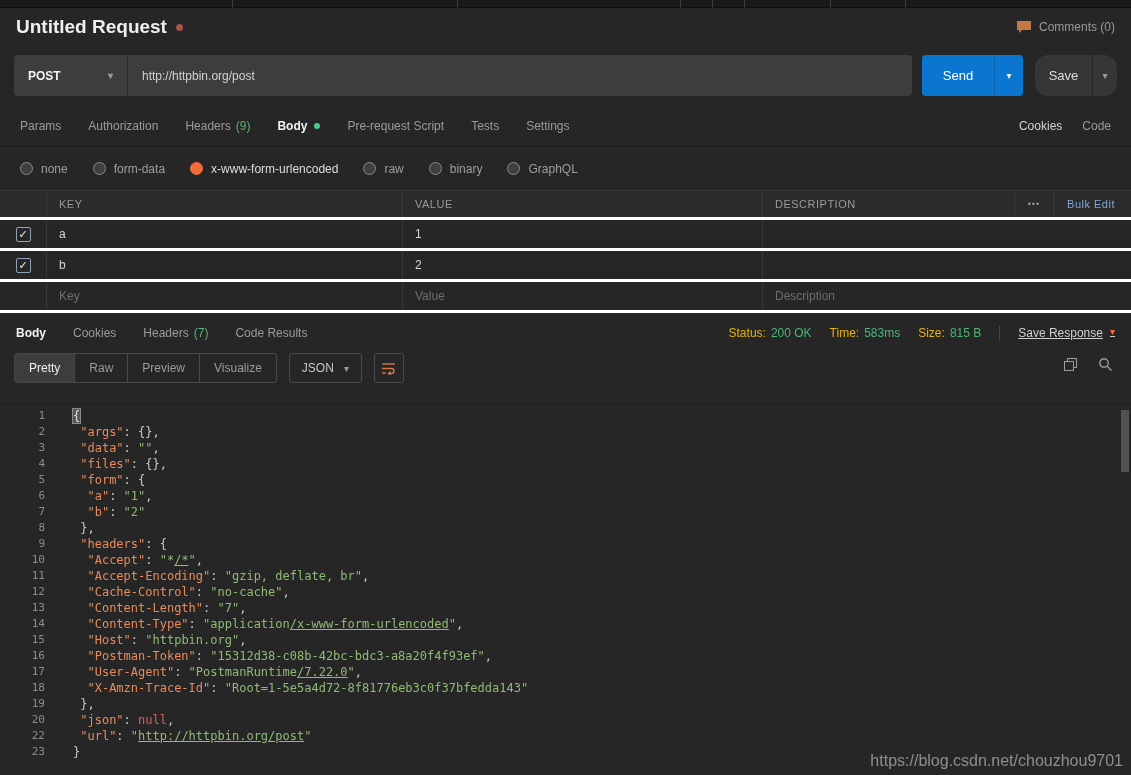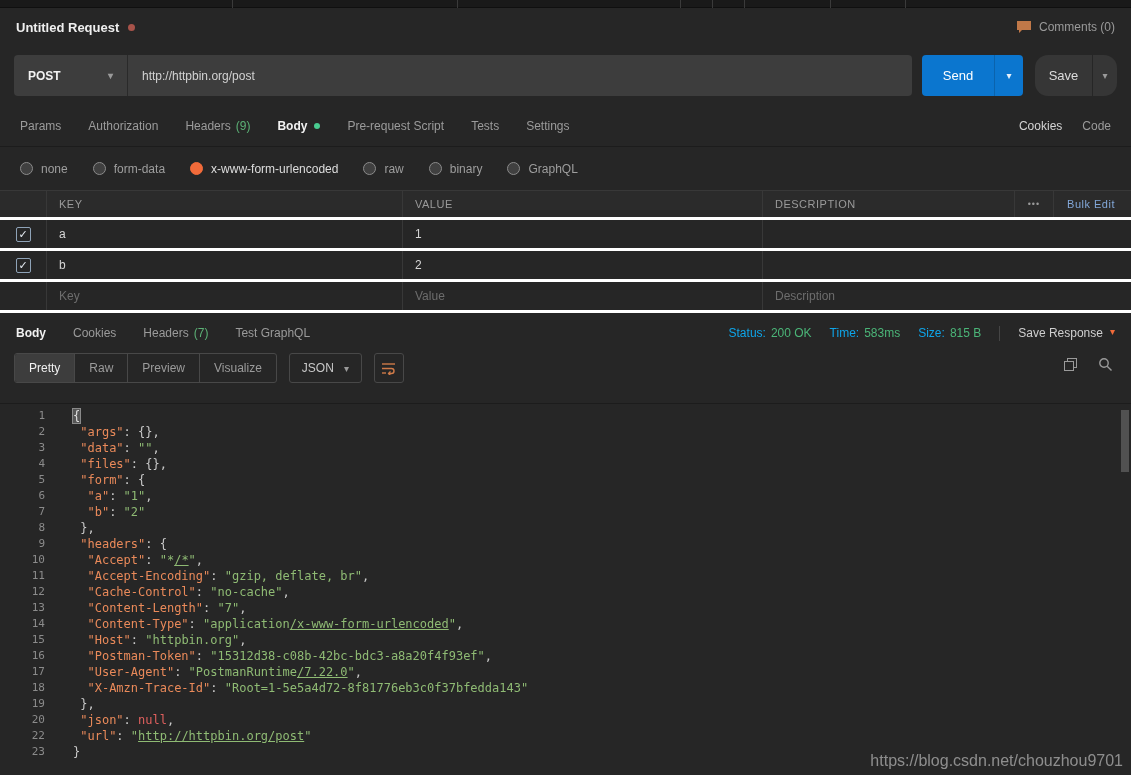--- a/index.html
+++ b/index.html
@@ -7,21 +7,21 @@
   body { font-family:"Liberation Sans", sans-serif; }
   .app { position:relative; width:1131px; height:775px; background:#262626; color:#c8c8c8; overflow:hidden; font-size:12px; }
 
   
   .top-strip { height:8px; background:#191919; border-bottom:1px solid #0f0f0f; position:relative; }
   .top-strip span { position:absolute; top:0; width:1px; height:8px; background:#3a3a3a; }
 
   
   .title-row { height:38px; display:flex; align-items:center; justify-content:space-between; padding:0 16px; }
   .title-left { display:flex; align-items:center; gap:9px; }
-  .req-title { font-size:13px; font-weight:600; color:#efefef; }
+  .req-title { font-size:19px; font-weight:600; color:#efefef; }
   .unsaved-dot { width:7px; height:7px; border-radius:50%; background:#a8534a; }
   .comments { display:flex; align-items:center; gap:7px; color:#9a9a9a; cursor:pointer; }
 
   
   .request-bar { height:59px; display:flex; align-items:center; padding:0 14px; }
   .method-url { flex:1; display:flex; height:41px; background:#3d3d3d; border-radius:4px; overflow:hidden; }
   .method { width:114px; display:flex; align-items:center; justify-content:space-between; padding:0 14px; border-right:1px solid #2a2a2a; color:#f2f2f2; font-weight:600; cursor:pointer; }
   .caret { color:#9a9a9a; font-size:10px; }
   .url-input { flex:1; background:transparent; border:none; outline:none; color:#d2d2d2; font-size:12px; padding:0 14px; font-family:"Liberation Sans", sans-serif; }
   .send-group { display:flex; height:41px; border-radius:4px; overflow:hidden; margin-left:10px; }
@@ -63,24 +63,24 @@
   .kv-row.ph .kv-cell { color:#6d6d6d; }
   .desc-head { justify-content:space-between; padding-right:0; }
   .head-actions { display:flex; align-items:center; height:100%; }
   .more { display:flex; align-items:center; height:100%; padding:0 13px; border-left:1px solid #383838; border-right:1px solid #383838; color:#9a9a9a; font-size:9px; letter-spacing:1px; cursor:pointer; }
   .bulk { padding:0 16px 0 13px; color:#82a7d8; cursor:pointer; }
 
   
   .resp-header { height:40px; display:flex; align-items:center; justify-content:space-between; padding:0 16px; }
   .resp-meta { display:flex; align-items:center; gap:18px; }
   .meta-group { display:flex; gap:5px; align-items:center; }
-  .meta-label { color:#0ea5e9; }
+  .meta-label { color:#eab308; }
   .meta-value { color:#4bb578; }
   .meta-sep { width:1px; height:15px; background:#454545; }
-  .save-response { display:flex; align-items:flex-start; gap:7px; cursor:pointer; color:#cfcfcf; }
+  .save-response { display:flex; align-items:flex-start; gap:7px; cursor:pointer; color:#cfcfcf;text-decoration:underline; }
   .save-response .caret { color:#f26b3a; }
 
   
   .resp-toolbar { height:50px; display:flex; align-items:flex-start; padding:0 14px; gap:12px; }
   .view-group { display:flex; border:1px solid #484848; border-radius:3px; overflow:hidden; height:30px; }
   .view-tab { padding:0 14px; display:flex; align-items:center; color:#9b9b9b; border-right:1px solid #484848; cursor:pointer; }
   .view-tab:last-child { border-right:none; }
   .view-tab.active { background:#3d3d3d; color:#f0f0f0; }
   .json-dd { height:30px; border:1px solid #484848; border-radius:3px; display:flex; align-items:center; gap:10px; padding:0 12px; color:#c8c8c8; cursor:pointer; }
   .icon-btn { height:30px; width:30px; border:1px solid #484848; border-radius:3px; background:transparent; display:flex; align-items:center; justify-content:center; cursor:pointer; }
@@ -250,21 +250,21 @@
           <span>Body</span>
         </div>
         <div class="tab">
           <span>Cookies</span>
         </div>
         <div class="tab">
           <span>Headers</span>
           <span class="count">(7)</span>
         </div>
         <div class="tab">
-          <span>Test GraphQL</span>
+          <span>Code Results</span>
         </div>
       </div>
     <div class="resp-meta">
       <div class="meta-group">
         <span class="meta-label">Status:</span>
         <span class="meta-value">200 OK</span>
       </div>
       <div class="meta-group">
         <span class="meta-label">Time:</span>
         <span class="meta-value">583ms</span>

